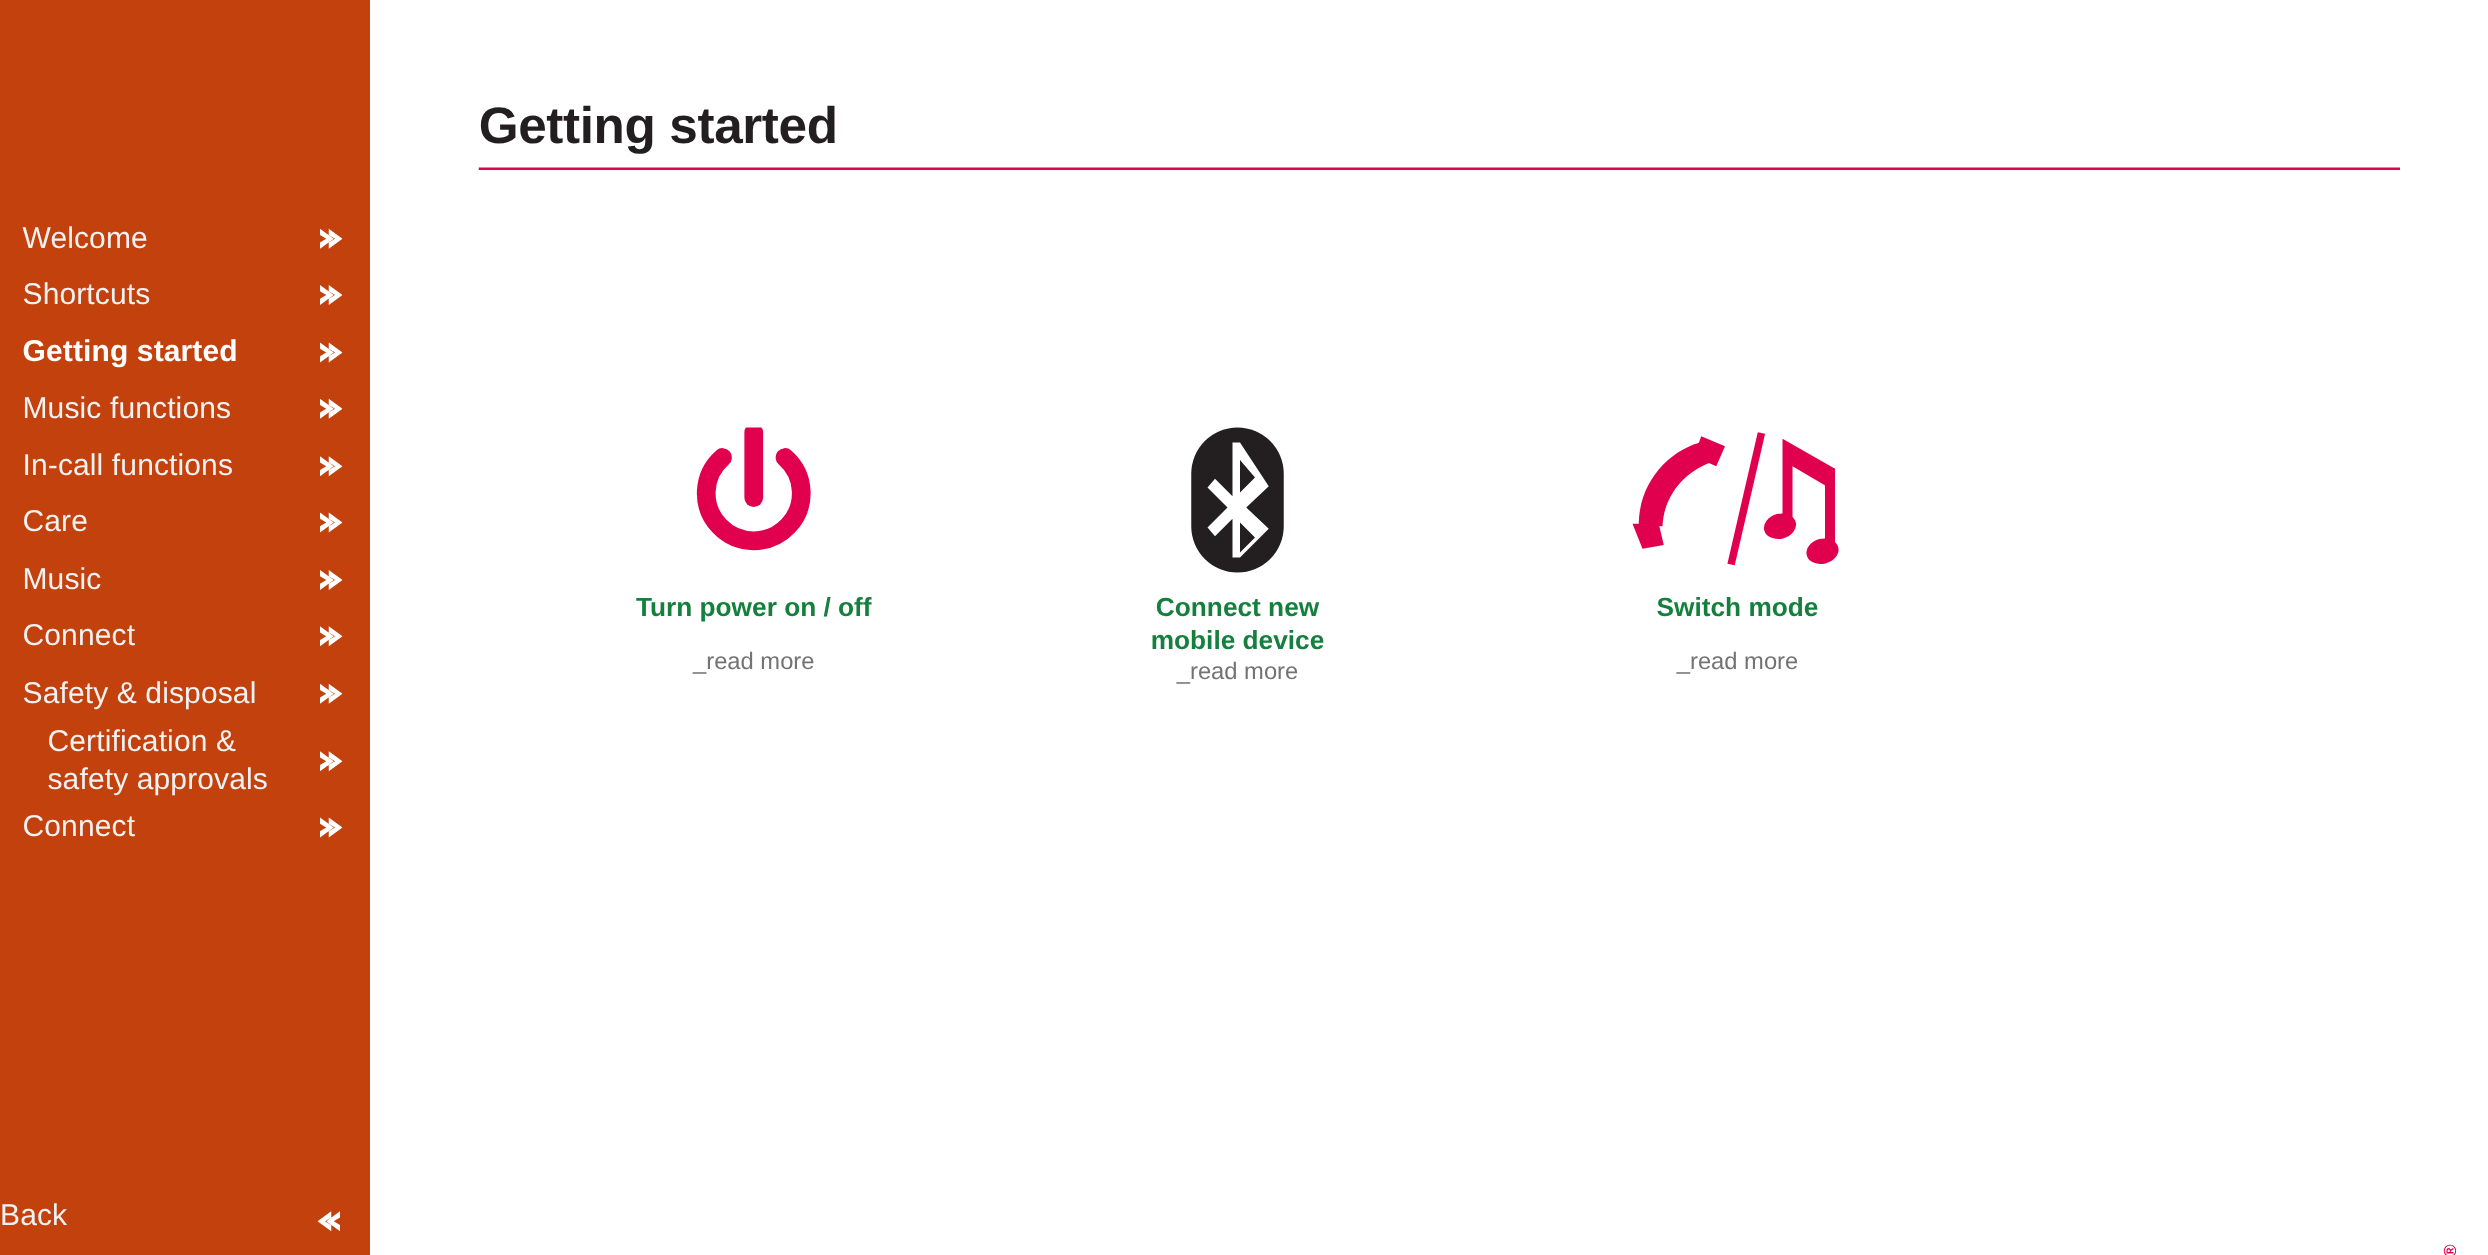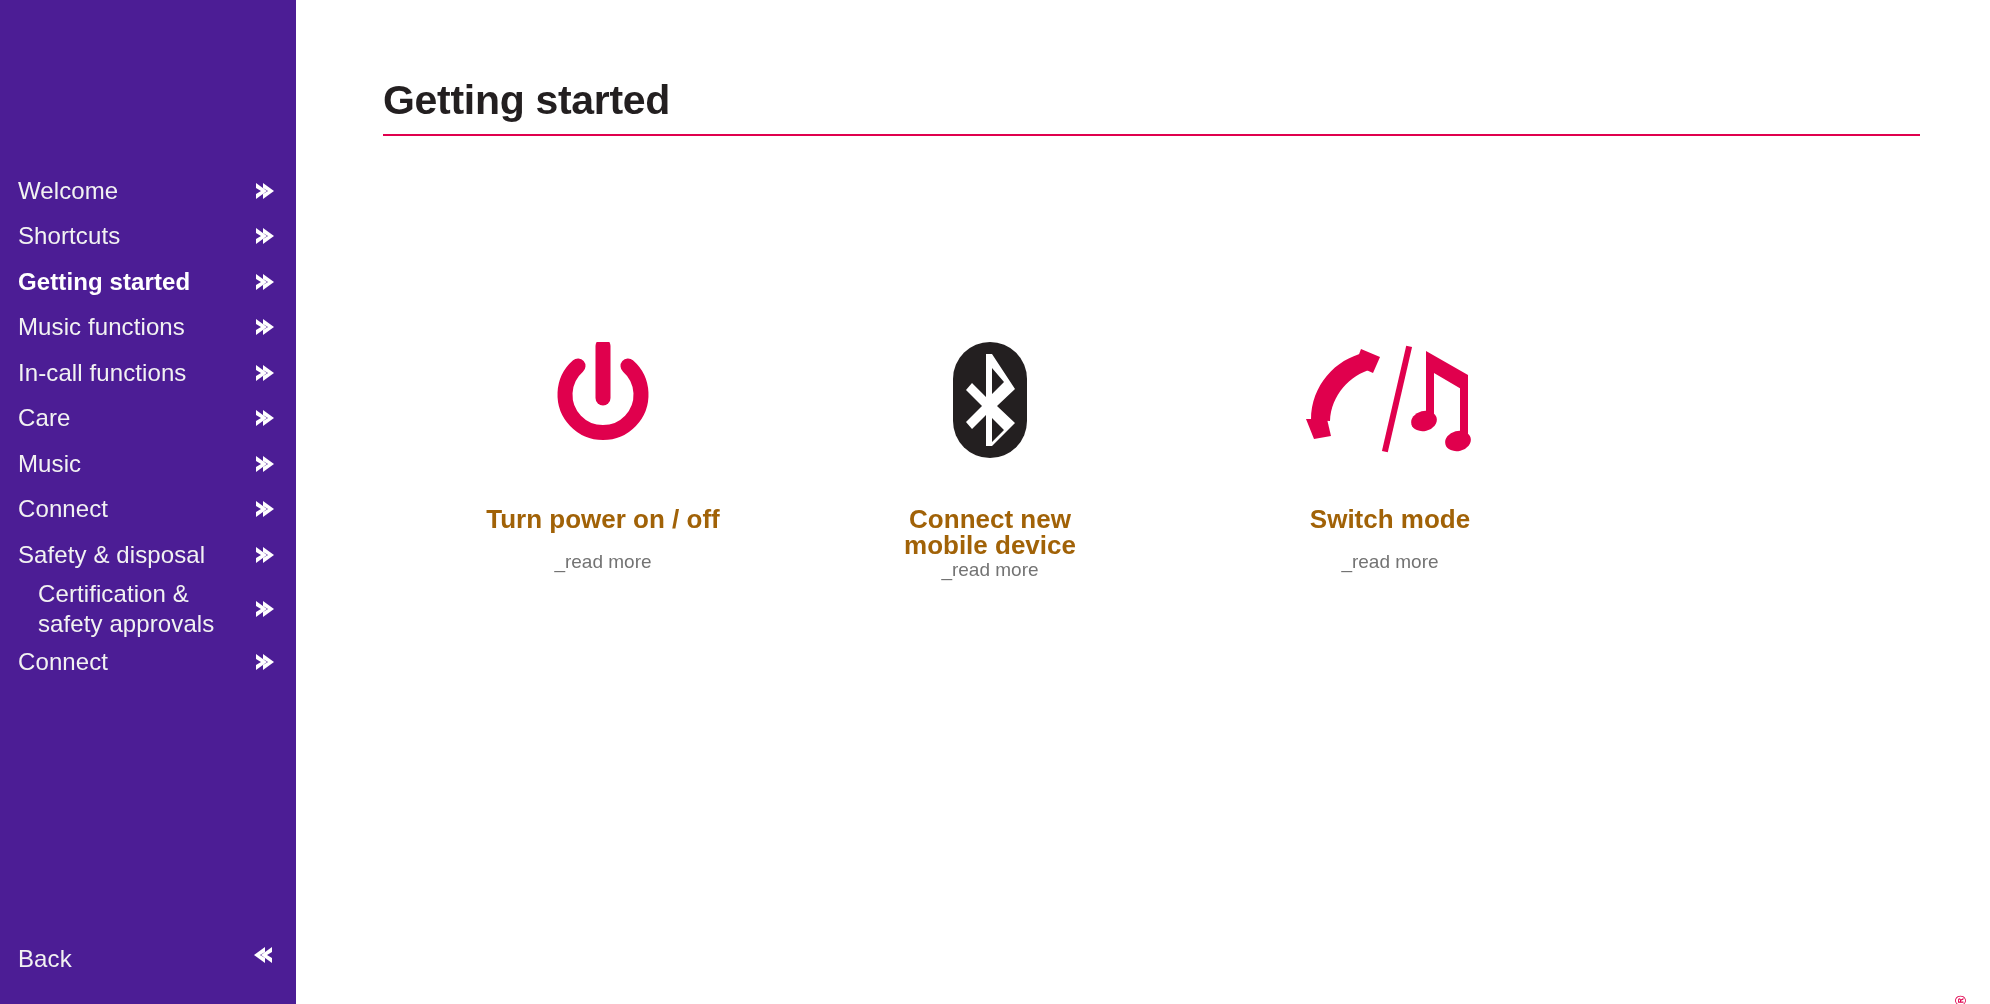--- a/index.html
+++ b/index.html
@@ -15,21 +15,21 @@
     position: relative;
   }
 
   
   #sidebar {
     position: absolute;
     left: 0;
     top: 0;
     width: 296px;
     height: 1004px;
-    background: #4c1d95;
+    background: #c2410c;
     box-sizing: border-box;
   }
   #nav-list {
     position: absolute;
     left: 0;
     top: 168px;
     width: 296px;
   }
   .nav-item {
     position: relative;
@@ -65,24 +65,23 @@
     position: relative;
   }
   .chev svg { display: block; }
 
   #back-item {
     position: absolute;
     left: 0;
     bottom: 16px;
     width: 296px;
     height: 44px;
-    padding-left: 18px;
     padding-right: 22px;
     display: flex;
-    align-items: flex-start;
+    align-items: flex-end;
     justify-content: space-between;
     box-sizing: border-box;
     cursor: pointer;
   }
   #back-item .nav-label { font-size: 24px; }
 
   
   #main {
     position: absolute;
     left: 296px;
@@ -122,24 +121,24 @@
     width: 300px;
     text-align: center;
   }
   .card-icon {
     height: 140px;
     display: flex;
     align-items: center;
     justify-content: center;
   }
   .card-title {
-    margin-top: 36px;
-    font-size: 26px;
-    font-weight: bold;
-    color: #a16207;
+    margin-top: 4px;
+    font-size: 21px;
+    font-weight: bold;
+    color: #15803d;
     line-height: 26px;
     white-space: pre-line;
   }
   .card-link {
     margin-top: 18px;
     font-size: 19px;
     color: #737373;
     line-height: 24px;
     cursor: pointer;
   }

